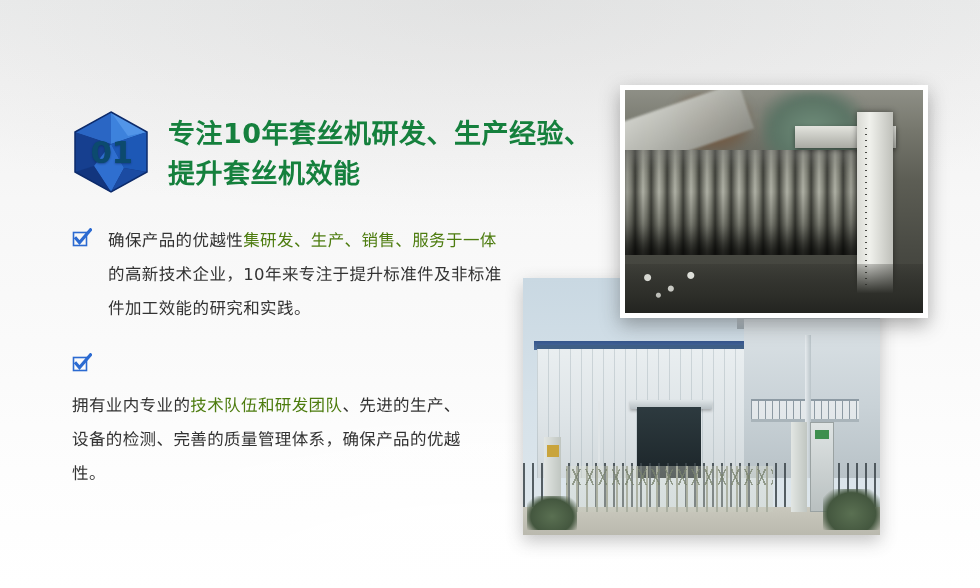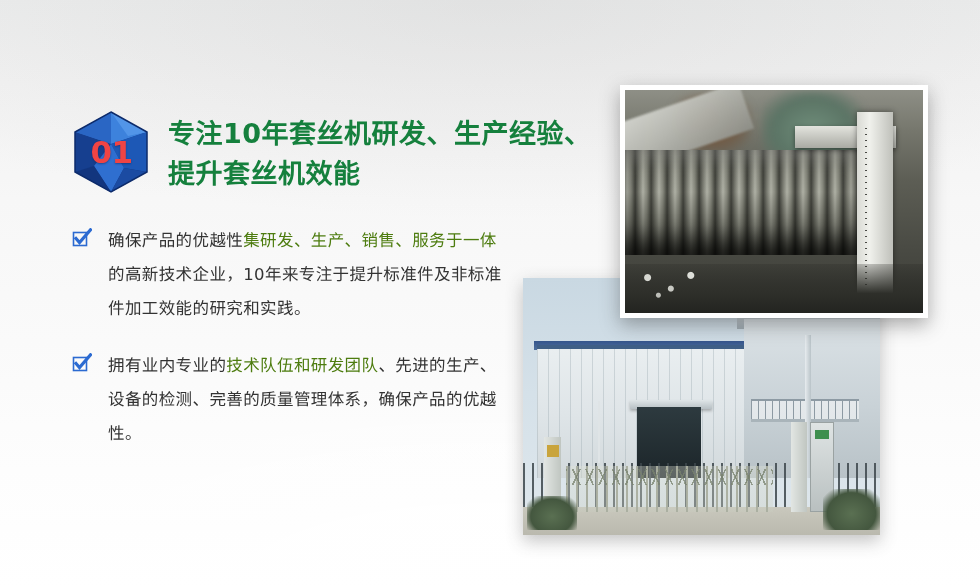--- a/index.html
+++ b/index.html
@@ -41,21 +41,21 @@
     position:relative;
     width:78px; height:84px;
     flex:0 0 78px;
     margin-top:2px;
   }
   .badge svg{ display:block; width:78px; height:84px; }
   .badge .num{
     position:absolute;
     left:0; top:0; width:78px; height:84px;
     display:flex; align-items:center; justify-content:center;
-    color:#ef4444;
+    color:#0c4a6e;
     font-size:31px;
     font-weight:bold;
     letter-spacing:-0.5px;
     font-family:"DejaVu Sans","Liberation Sans",sans-serif;
     text-shadow:0 1px 2px rgba(10,30,80,.45);
     padding-left:1px;
   }
 
   .headline{
     padding-top:6px;
@@ -72,21 +72,21 @@
 
   
   .bullets{
     margin-top:30px;
   }
   .bullet{
     display:flex;
     gap:16px;
     margin-bottom:24px;
   }
-  .bullet:last-child{ margin-bottom:0; }
+  .bullet:last-child{ margin-bottom:0;flex-direction:column; }
 
   .check{
     flex:0 0 20px;
     width:20px; height:20px;
     margin-top:4px;
   }
   .check svg{ display:block; }
 
   .btext{
     font-size:16.5px;

